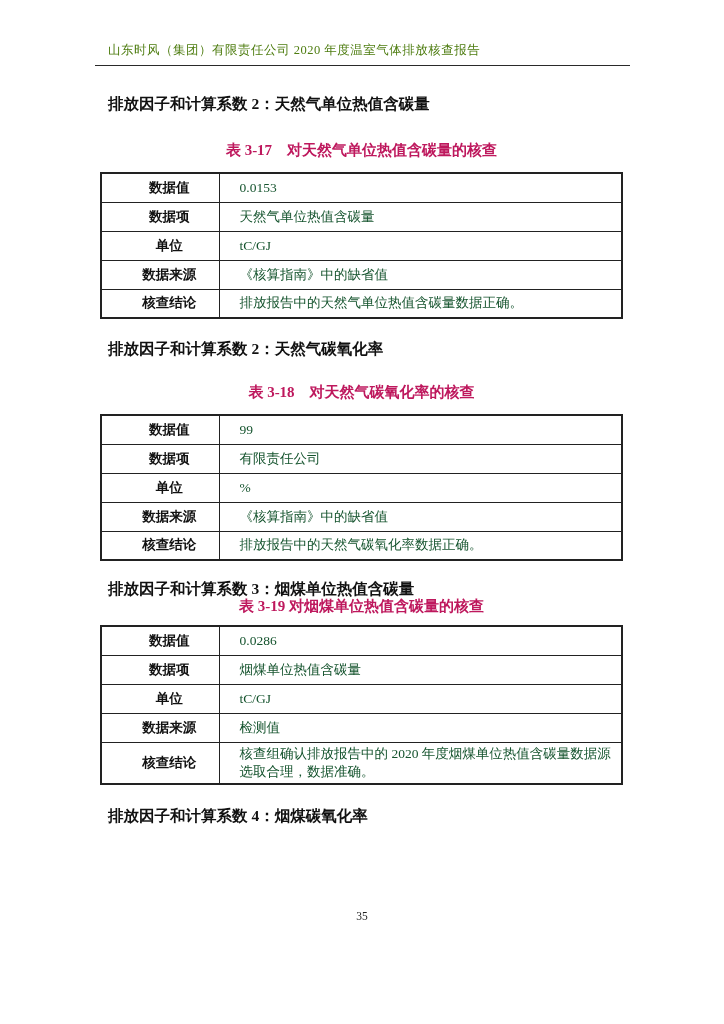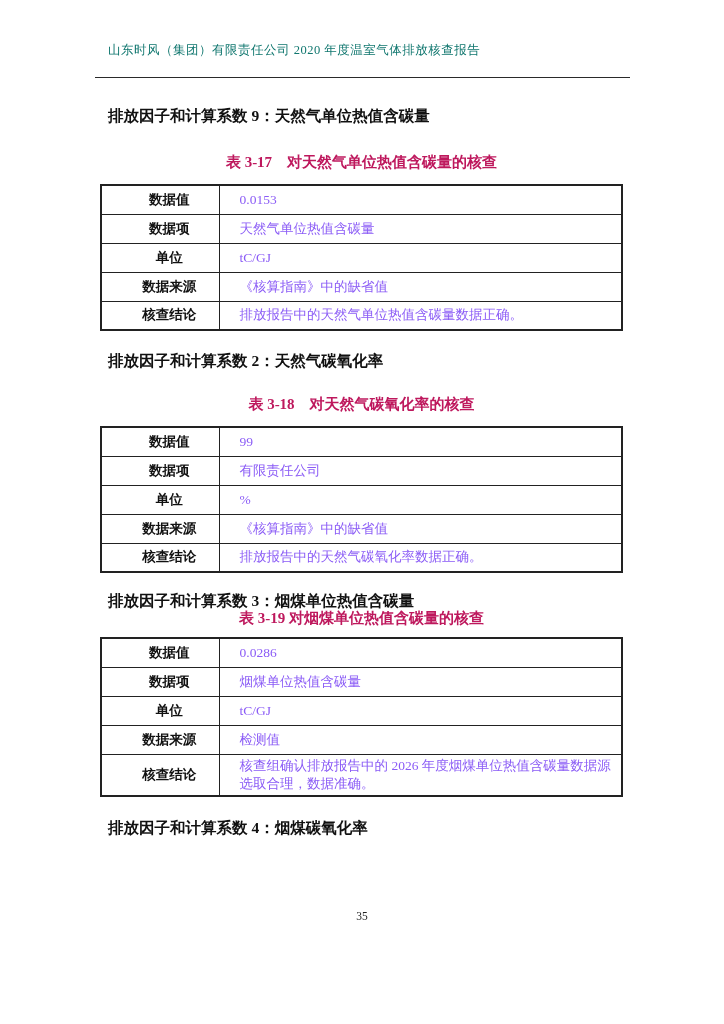--- a/index.html
+++ b/index.html
@@ -10,25 +10,25 @@
     margin: 0 auto;
     background: #ffffff;
     font-family: "Liberation Serif", "DejaVu Serif", serif;
     color: #1c1c1c;
     box-sizing: border-box;
     padding-top: 42px;
     overflow: hidden;
   }
   .doc-header {
     margin: 0 94px 0 95px;
-    padding: 0 0 18px 13px;
+    padding: 0 0 6px 13px;
     border-bottom: 1px solid #2a2a2a;
     font-size: 12.5px;
     letter-spacing: 0.5px;
-    color: #0f766e;
+    color: #4d7c0f;
   }
   .content {
     margin-left: 100px;
     width: 523px;
   }
   .section-heading {
     font-size: 15.5px;
     font-weight: bold;
     padding-left: 8px;
     line-height: 18px;
@@ -67,21 +67,21 @@
   }
   td.k {
     width: 118px;
     text-align: center;
     font-weight: bold;
     padding: 2px 2px;
     color: #111;
   }
   td.v {
     padding: 2px 10px 2px 9px;
-    color: #8b5cf6;
+    color: #14532d;
   }
   .footer {
     position: absolute;
     top: 910px;
     left: 0;
     width: 100%;
     text-align: center;
     font-size: 11.5px;
     color: #222;
   }
@@ -90,21 +90,21 @@
 <body>
 
 <div class="page">
 
   <div class="doc-header">
     <span>山东时风（集团）有限责任公司 2020 年度温室气体排放核查报告</span>
   </div>
 
   <div class="content">
 
-    <div class="section-heading h1">排放因子和计算系数 9：天然气单位热值含碳量</div>
+    <div class="section-heading h1">排放因子和计算系数 2：天然气单位热值含碳量</div>
     <div class="table-caption c1">表 3-17　对天然气单位热值含碳量的核查</div>
     <table class="kv t1">
       <tbody>
         <tr>
           <td class="k">数据值</td>
           <td class="v">0.0153</td>
         </tr>
         <tr>
           <td class="k">数据项</td>
           <td class="v">天然气单位热值含碳量</td>
@@ -166,21 +166,21 @@
         <tr>
           <td class="k">单位</td>
           <td class="v">tC/GJ</td>
         </tr>
         <tr>
           <td class="k">数据来源</td>
           <td class="v">检测值</td>
         </tr>
         <tr>
           <td class="k">核查结论</td>
-          <td class="v">核查组确认排放报告中的 2026 年度烟煤单位热值含碳量数据源选取合理，数据准确。</td>
+          <td class="v">核查组确认排放报告中的 2020 年度烟煤单位热值含碳量数据源选取合理，数据准确。</td>
         </tr>
       </tbody>
     </table>
 
     <div class="section-heading h4">排放因子和计算系数 4：烟煤碳氧化率</div>
 
   </div>
 
   <div class="footer">
     <span>35</span>

